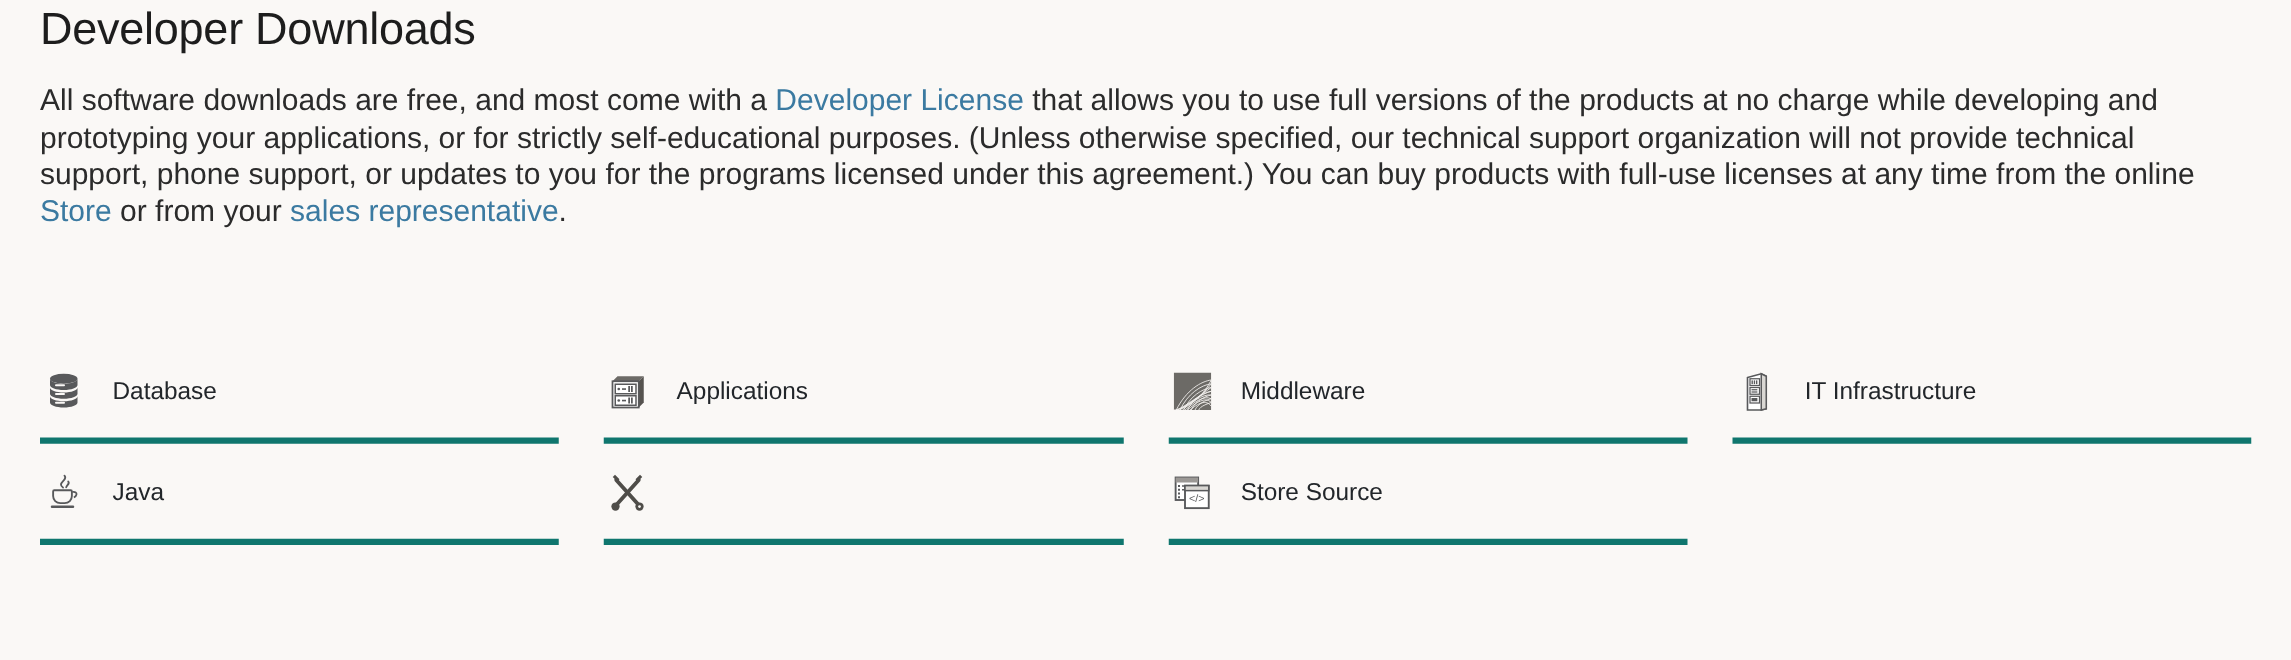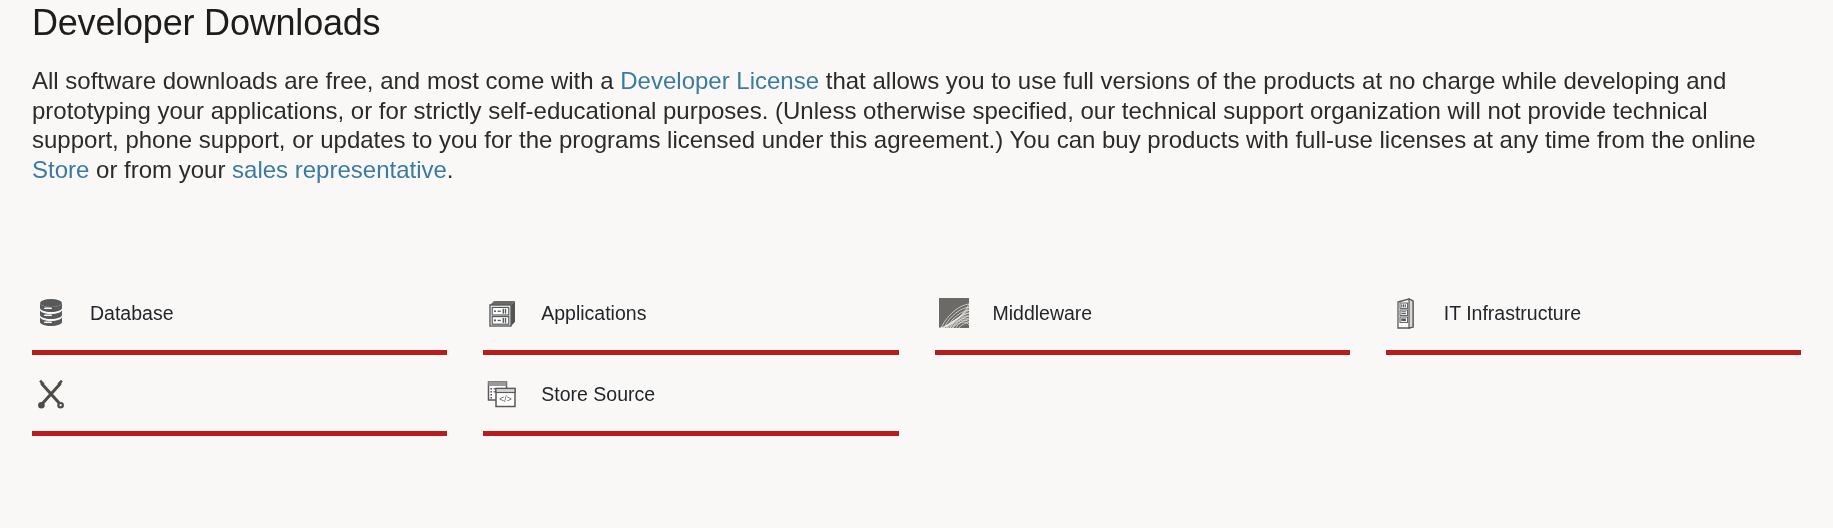--- a/index.html
+++ b/index.html
@@ -52,21 +52,21 @@
     top: 282px;
     display: grid;
     grid-template-columns: repeat(4, 1fr);
     column-gap: 36px;
     row-gap: 0px;
   }
 
   .cell {
     display: block;
     text-decoration: none;
-    border-bottom: 5px solid #b91c1c;
+    border-bottom: 5px solid #0f766e;
     padding: 14px 0 20px 0;
   }
   .cell.row2 { padding-top: 22px; }
 
   .cell-inner {
     display: flex;
     align-items: center;
     gap: 22px;
     padding-left: 2px;
   }
@@ -191,20 +191,38 @@
               <rect x="7.2" y="14.3" width="4.7" height="1"></rect>
               <rect x="7.2" y="16.1" width="4.7" height="1"></rect>
               <rect x="7.2" y="21.4" width="4.7" height="2.6"></rect>
             </g>
           </svg>
         </span>
         <span class="cell-label">IT Infrastructure</span>
       </span>
     </a>
 
+    <a href="#" class="cell row2">
+      <span class="cell-inner">
+        <span class="icon">
+          <svg width="26" height="32" viewBox="0 0 26 32">
+            <g fill="none" stroke="#58595b" stroke-width="1.5" stroke-linecap="round">
+              <path d="M13.6 2.5c2.6 2.6-2.6 4.4-2.8 7 -.12 1.5 1.6 2.5 1.6 2.5"></path>
+              <path d="M16.6 7.2c1.6 1.8-1.4 3.1-1.6 4.6"></path>
+            </g>
+            <g fill="#58595b">
+              <path d="M5.4 14.2h13.2c.5 0 .9.4.9.9v3.6c0 3.3-2.5 5.8-5.8 5.8h-3.4c-3.3 0-5.8-2.5-5.8-5.8v-3.6c0-.5.4-.9.9-.9z" fill="none" stroke="#58595b" stroke-width="1.5"></path>
+              <path d="M19.8 15.6c2.6-.4 3.7.6 3.4 2 -.3 1.5-2.1 2.4-2.1 2.4" fill="none" stroke="#58595b" stroke-width="1.4"></path>
+              <rect x="2.6" y="26.4" width="18.8" height="2" rx="1"></rect>
+            </g>
+          </svg>
+        </span>
+        <span class="cell-label">Java</span>
+      </span>
+    </a>
 
 
     <a href="#" class="cell row2">
       <span class="cell-inner">
         <span class="icon">
           <svg width="32" height="32" viewBox="0 0 32 32">
             <g stroke="#4f4d49" stroke-width="3.1" stroke-linecap="round" fill="none">
               <path d="M7 6 L25 26"></path>
               <path d="M25 6 L7 26"></path>
             </g>

